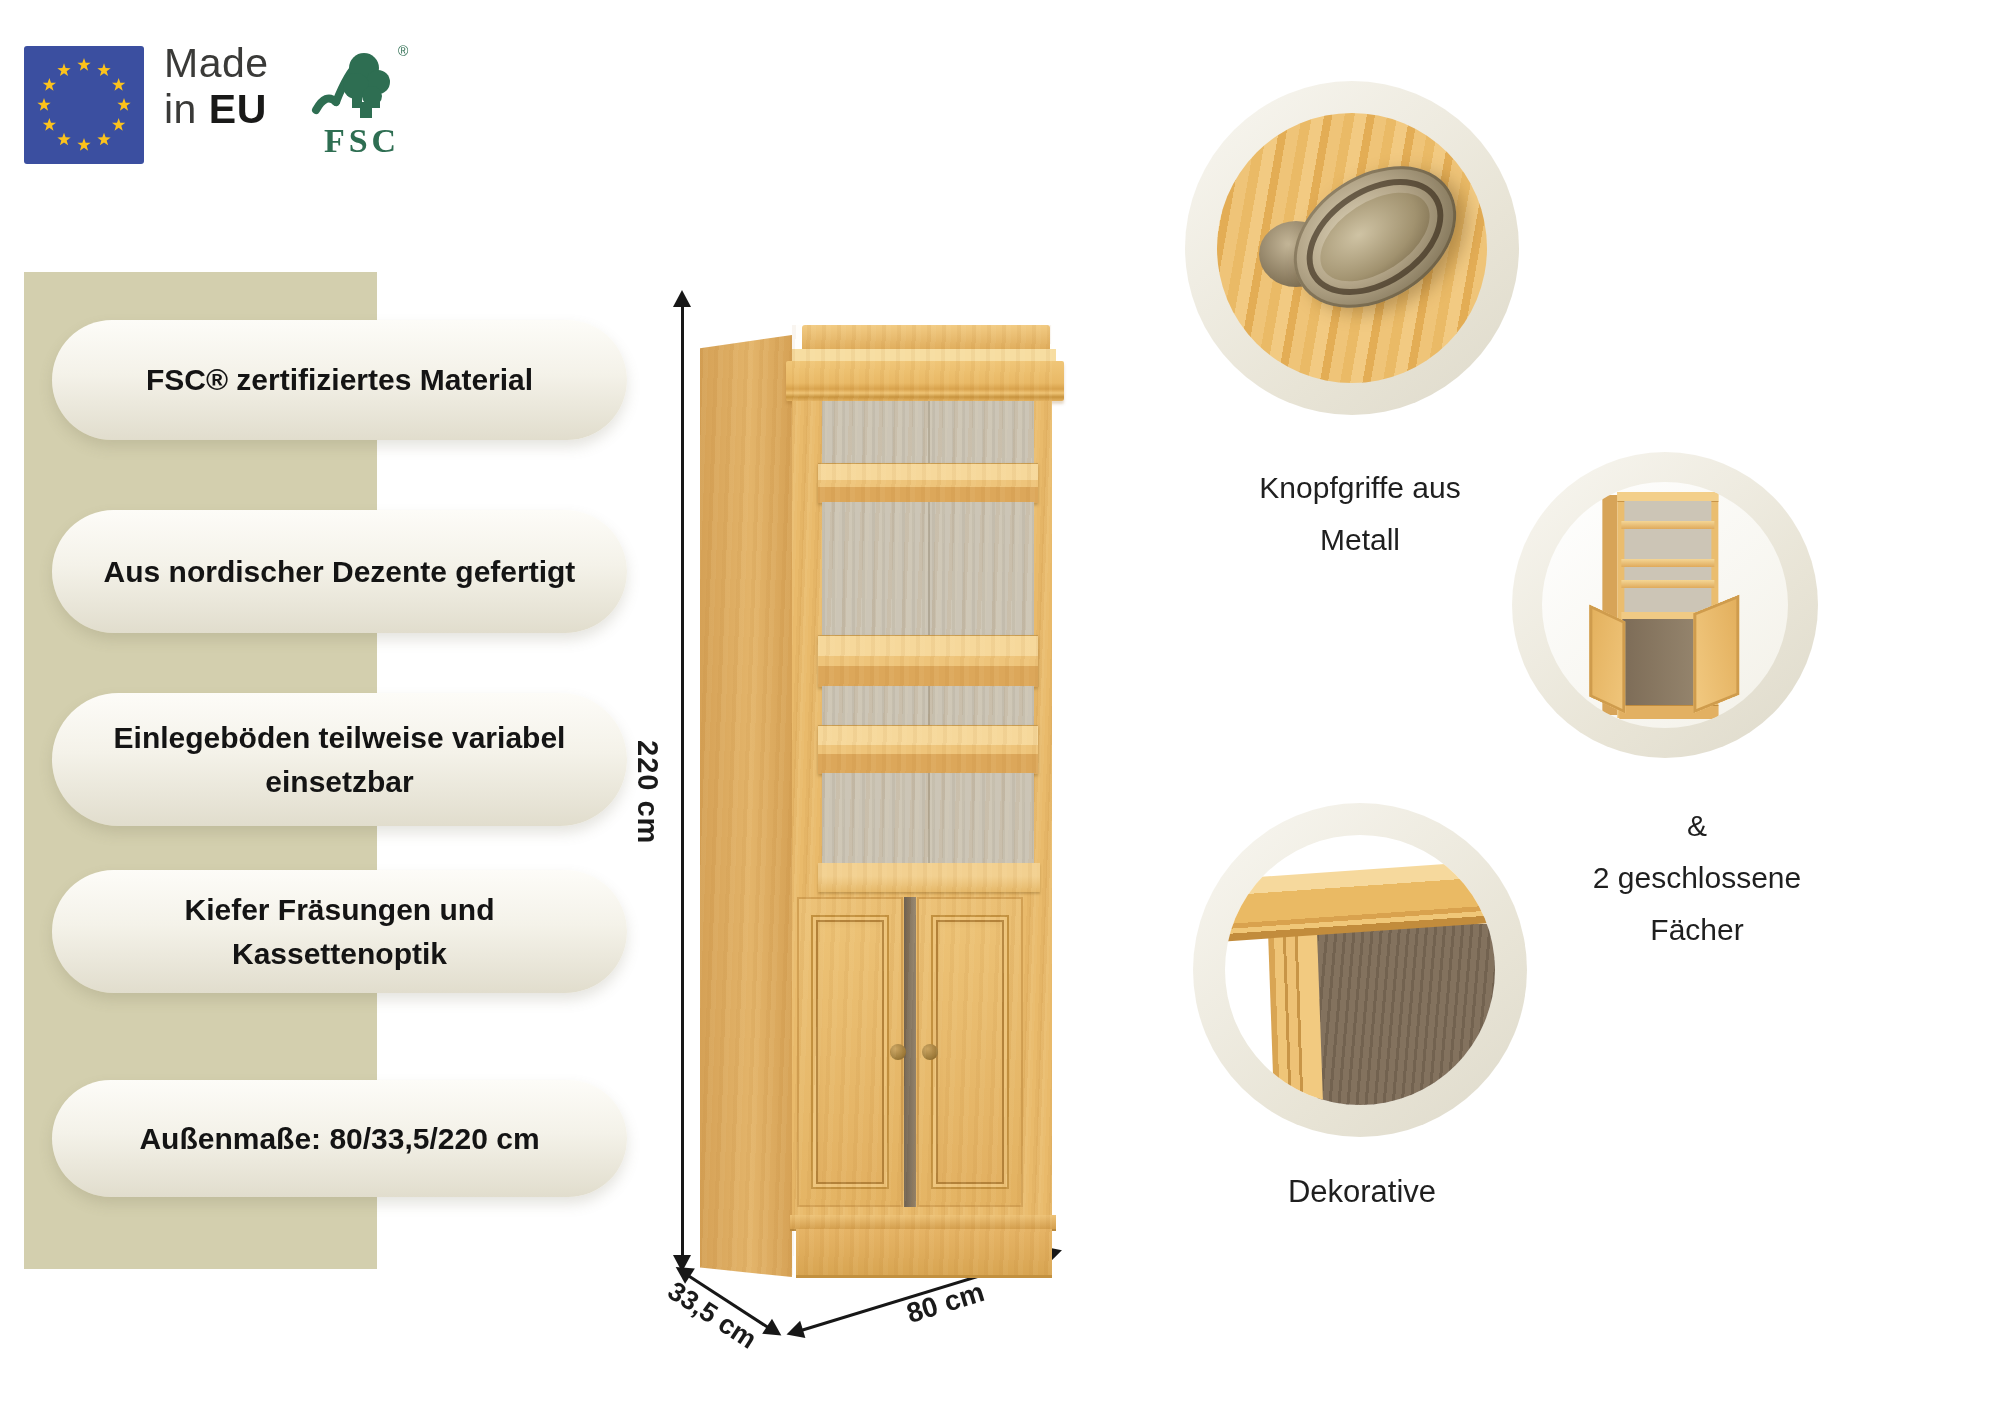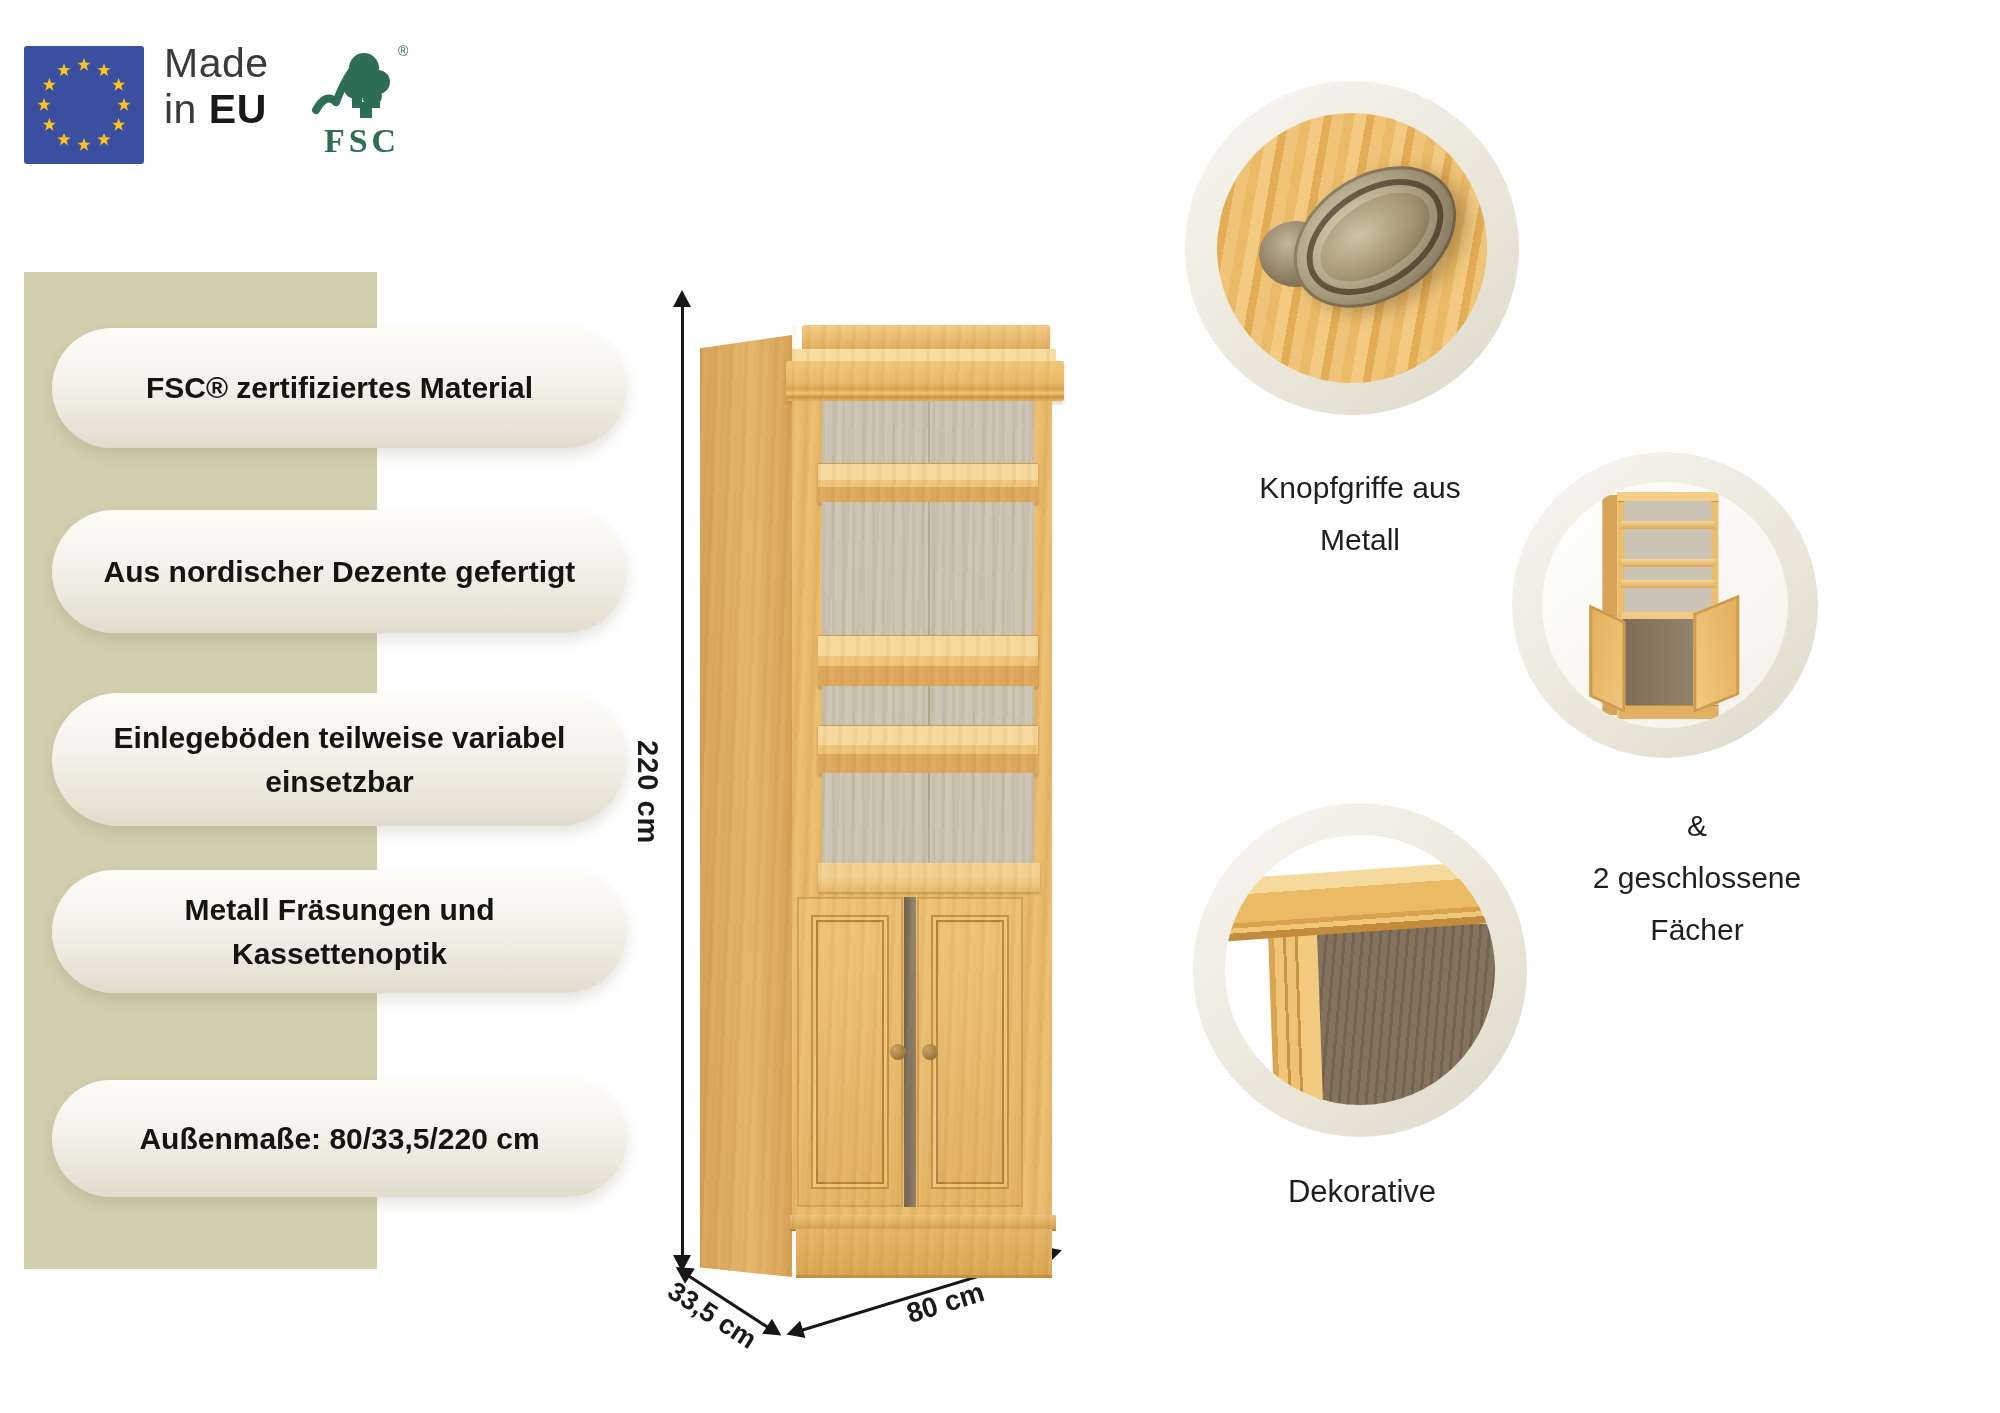--- a/index.html
+++ b/index.html
@@ -18,21 +18,21 @@
   
   .band{left:24px;top:272px;width:353px;height:997px;background:#d3cfae;}
   .pill{
     left:52px;width:575px;border-radius:72px;
     background:linear-gradient(180deg,#fdfcf8 0%,#f4f2e9 45%,#e1ddcd 100%);
     box-shadow:0 7px 14px rgba(110,105,80,.18);
     display:flex;flex-direction:column;justify-content:center;align-items:center;
     text-align:center;font-weight:bold;font-size:30px;line-height:1.45;color:#141414;
   }
   .pill span{display:block;}
-  .pill-1{top:328px;height:120px;text-align:right;}
+  .pill-1{top:320px;height:120px;text-align:right;}
   .pill-2{top:510px;height:123px;}
   .pill-3{top:693px;height:133px;}
   .pill-4{top:870px;height:123px;}
   .pill-5{top:1080px;height:117px;}
 
   
   .dim-line{background:#171717;}
   .dim-height{left:681px;top:306px;width:3px;height:950px;}
   .dim-height::before,.dim-height::after{content:"";position:absolute;left:-8px;width:0;height:0;
     border-left:9px solid transparent;border-right:9px solid transparent;}
@@ -199,21 +199,21 @@
 </div>
 <div class="abs pill pill-2">
   <span>Aus nordischer Dezente gefertigt</span>
   <span></span>
 </div>
 <div class="abs pill pill-3">
   <span>Einlegeböden teilweise variabel</span>
   <span>einsetzbar</span>
 </div>
 <div class="abs pill pill-4">
-  <span>Metall Fräsungen und</span>
+  <span>Kiefer Fräsungen und</span>
   <span>Kassettenoptik</span>
 </div>
 <div class="abs pill pill-5">
   <span>Außenmaße: 80/33,5/220 cm</span>
   <span></span>
 </div>
 
 <div class="abs dim-line dim-height"></div>
 <div class="abs height-label">220 cm</div>
 <div class="abs dim-line dim-diag dim-depth"></div>

